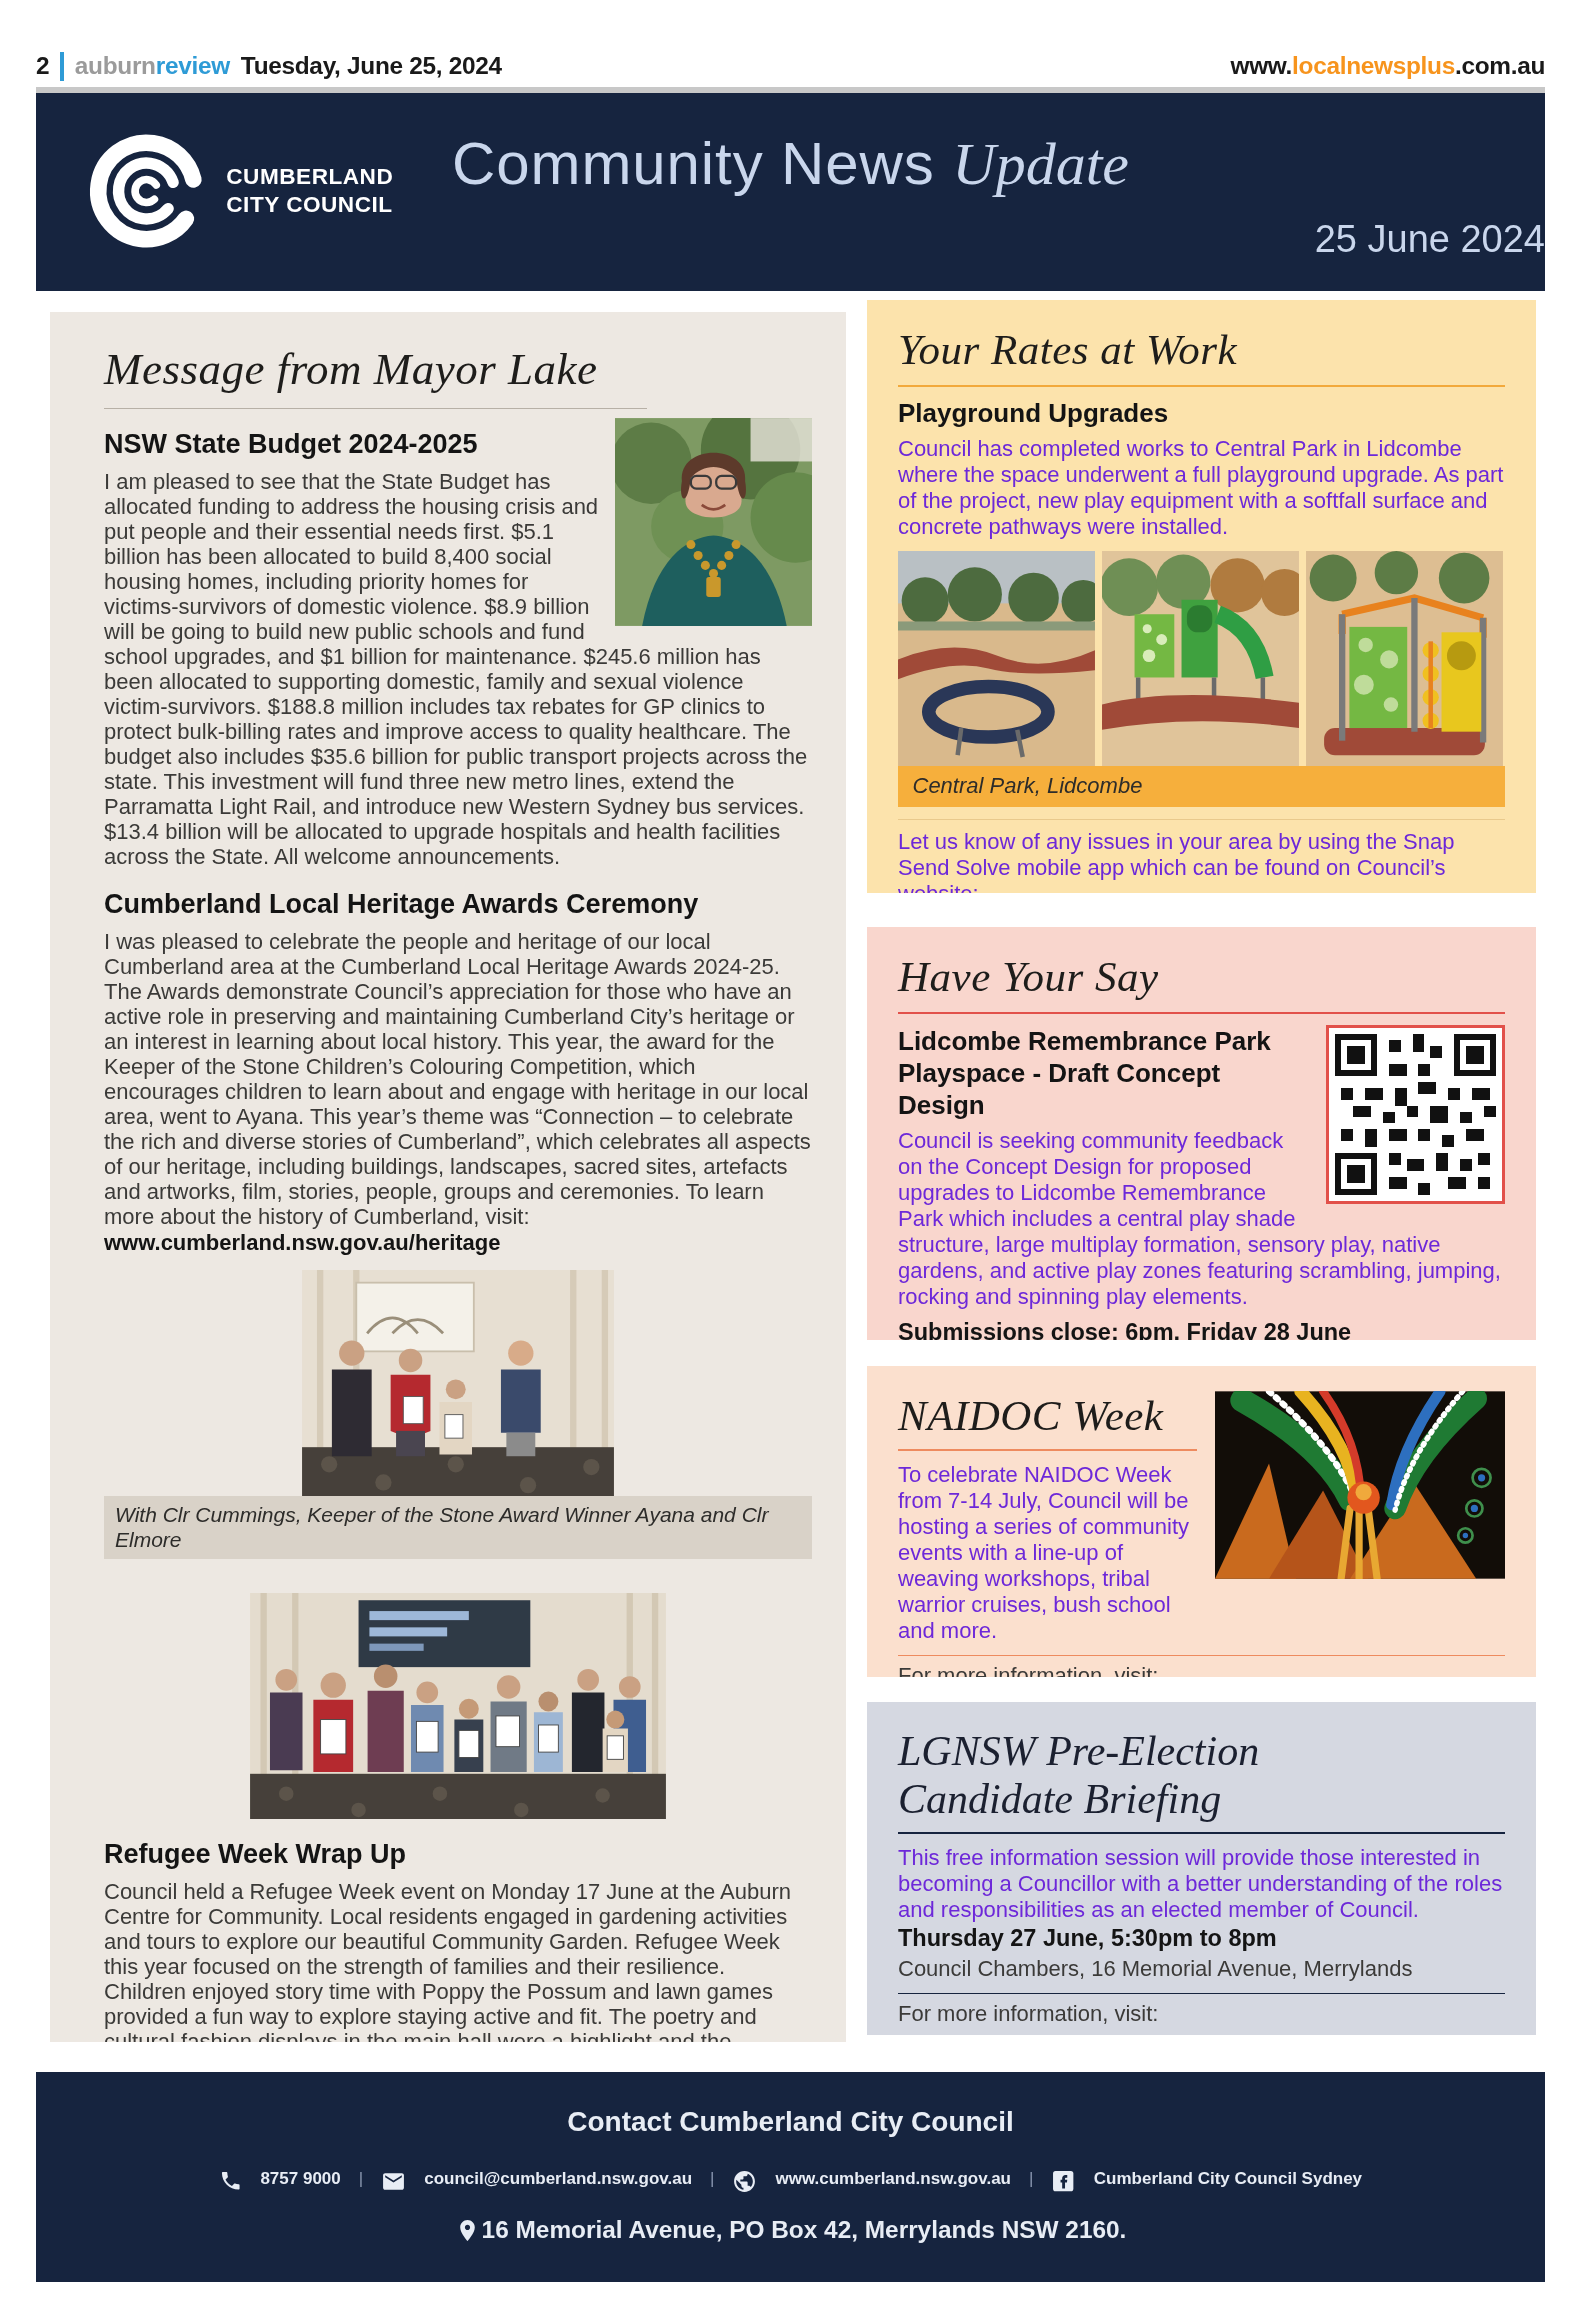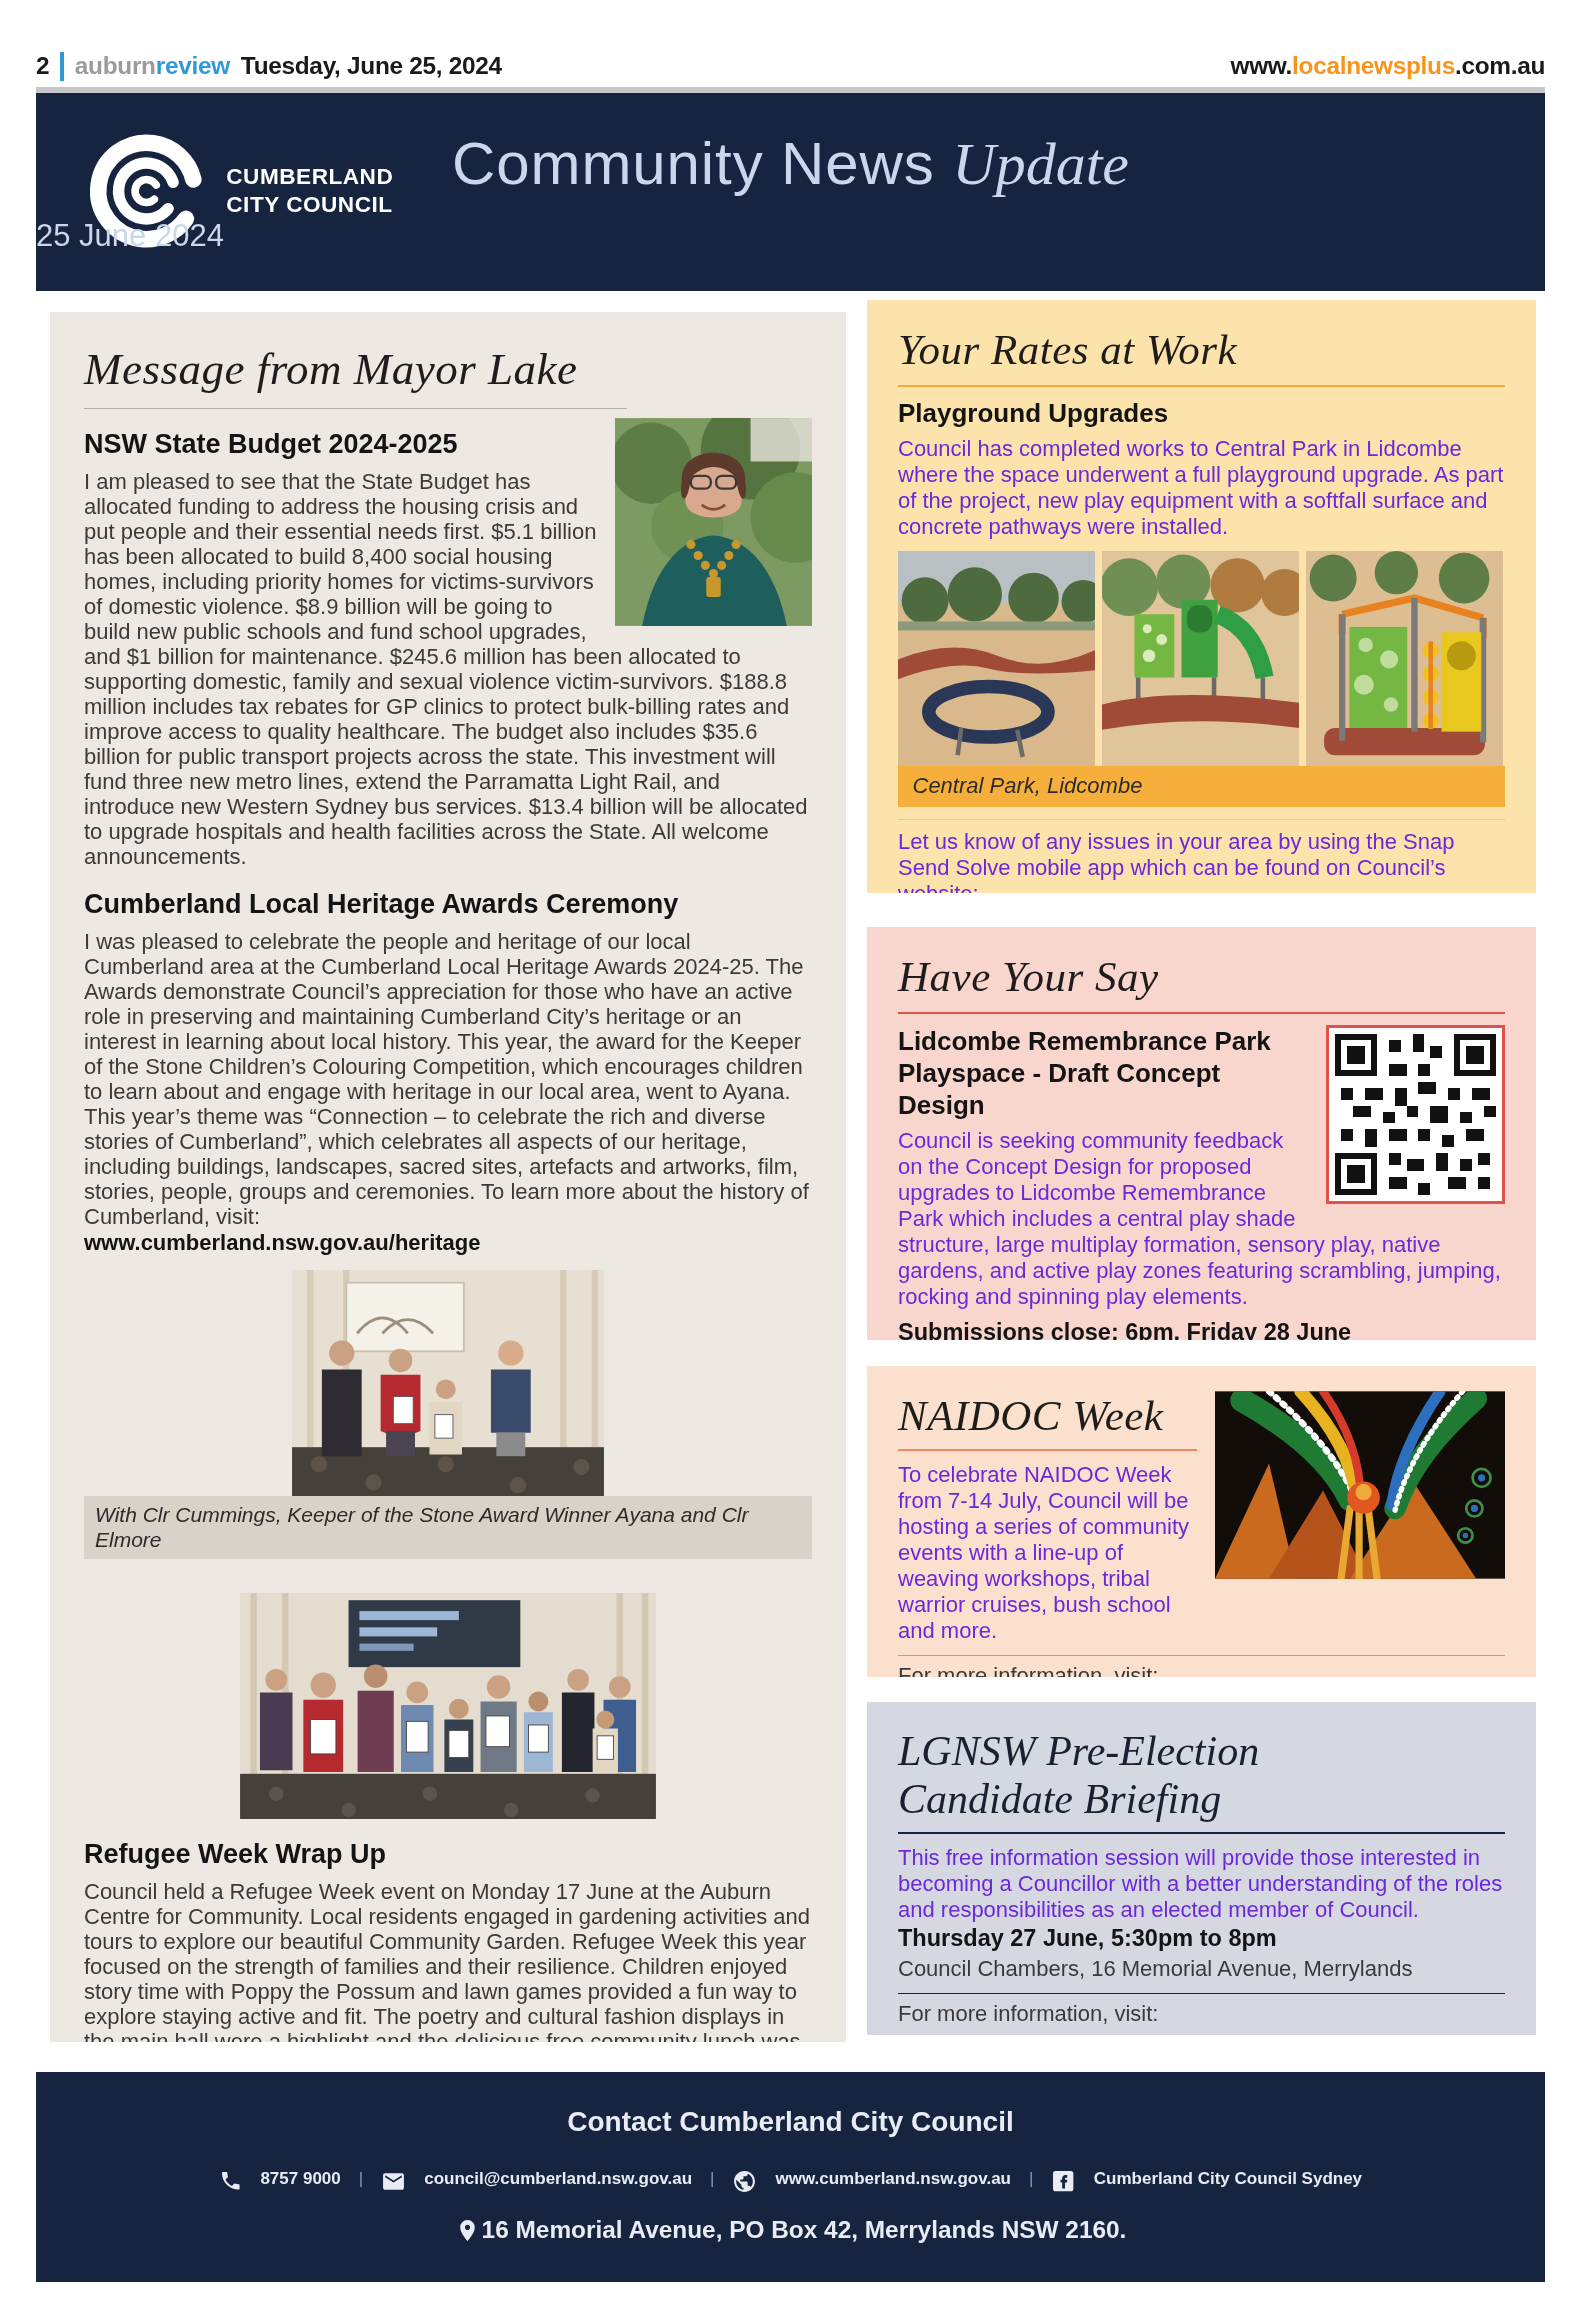--- a/index.html
+++ b/index.html
@@ -18,26 +18,26 @@
   .url-orange { color:var(--header-orange); }
   .grayline { position:absolute; left:36px; right:36px; top:87px; height:6.3px; background:#c8c8c8; }
 
   
   .banner { position:absolute; left:36px; right:36px; top:93px; height:198px; background:var(--navy); }
   .logo { position:absolute; left:47px; top:31px; display:flex; align-items:center; gap:16.3px; }
   .logo-text { color:#fff; font-size:22.6px; font-weight:bold; letter-spacing:0.5px; line-height:28px; }
   .banner-title { position:absolute; left:0; right:0; top:36px; text-align:center; color:var(--banner-text); }
   .bt-main { font-size:60px; font-weight:400; letter-spacing:0.9px; }
   .bt-accent { font-family:"Liberation Serif", serif; font-style:italic; font-size:60px; }
-  .banner-date { position:absolute; left:0; right:0; top:125px; text-align:left;
-                 color:var(--banner-text); font-size:31px; }
+  .banner-date { position:absolute; left:0; right:0; top:125px; text-align:right;
+                 color:var(--banner-text); font-size:38px; }
 
   
   .left-panel { position:absolute; left:50px; top:312px; width:796px; height:1730px;
-                background:var(--panel-beige); padding:31px 34px 27px 34px; overflow:hidden; }
+                background:var(--panel-beige); padding:31px 34px 27px 54px; overflow:hidden; }
   .serif-title { font-family:"Liberation Serif", serif; font-style:italic; font-weight:400;
                  font-size:45px; color:#1E1D1B; letter-spacing:0.5px; }
   .title-rule { border:0; border-top:1.8px solid #b7b0a6; width:543px; margin:12.7px 0 5.4px 0; }
   .lp h3 { font-size:27px; font-weight:bold; color:#141414; margin:20px 0 9px 0; }
   .lp p { font-size:22px; line-height:25px; color:#3b3a38; }
   .bold-link { font-weight:bold; color:#141414; font-size:22px; line-height:27px; }
   .mayor-photo { float:right; width:197px; height:208px; margin:3.6px 0 11px 16.3px; display:block; }
 
   .photo-row { display:flex; gap:11px; margin:14.5px 0 5.4px 0; clear:both;flex-direction:column; }
   .photo-card1 { flex:0 0 312px; } .photo-card2 { flex:1; }

